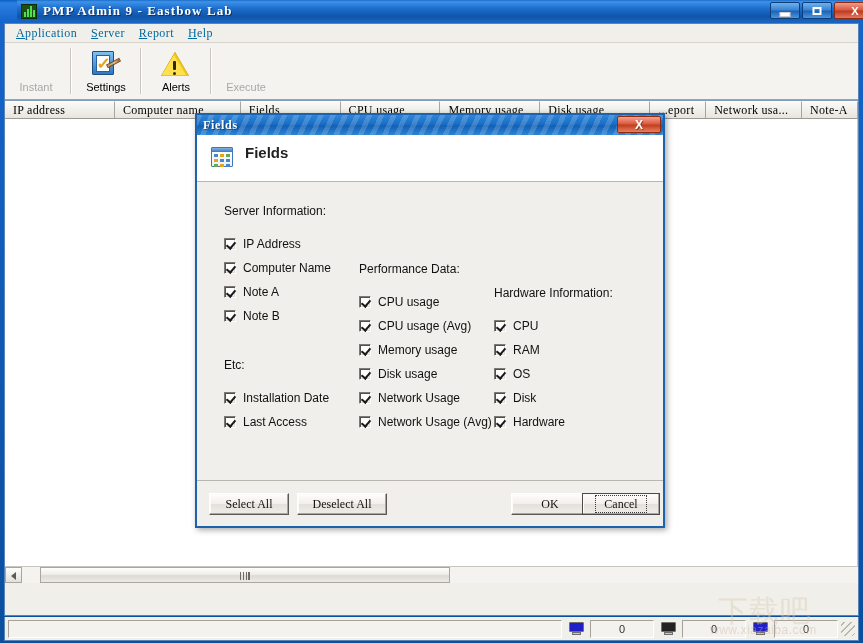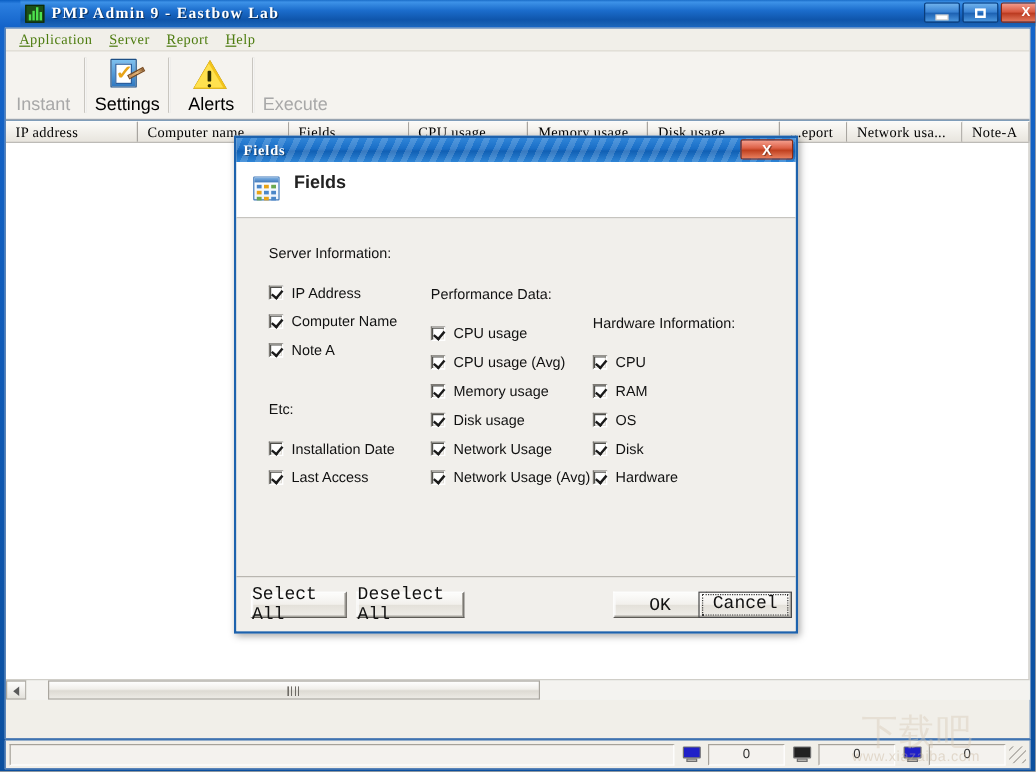--- a/index.html
+++ b/index.html
@@ -129,21 +129,21 @@
     background: #f1efe9;
     display: flex;
     align-items: center;
     padding-left: 4px;
     border-bottom: 1px solid #d8d4cc;
     box-sizing: border-box;
   }
   .menu-item {
     font-family: "Liberation Serif", serif;
     font-size: 12px;
-    color: #4d7c0f;
+    color: #0369a1;
     padding: 1px 7px;
     white-space: nowrap;
     letter-spacing: .4px;
   }
   .menu-item u { text-decoration: underline; }
 
   
   .toolbar {
     height: 57px;
     background: #f5f3ef;
@@ -165,21 +165,21 @@
     width: 1px;
     margin: 5px 3px;
     background: #c9c6c0;
     border-right: 1px solid #ffffff;
   }
   .tb-ico {
     width: 32px; height: 30px;
     position: relative;
   }
   .tb-label {
-    font-size: 15px;
+    font-size: 11px;
     color: #000;
     font-family: "Liberation Sans", sans-serif;
   }
   .tb-btn.disabled .tb-label { color: #a8a8a8; }
   .ico-blank {
     width: 26px; height: 24px;
     margin: 3px auto 0;
     background: #9e9e9e;
     border-radius: 2px;
   }
@@ -576,22 +576,22 @@
     position: relative;
     box-sizing: border-box;
   }
   .dbtn {
     position: absolute;
     height: 22px;
     background: linear-gradient(to bottom,#fdfdfc 0%, #f2f0ec 48%, #e4e1da 52%, #efedE8 100%);
     border: 1px solid;
     border-color: #ffffff #5d5a55 #5d5a55 #ffffff;
     box-shadow: inset -1px -1px 0 #a9a69f, inset 1px 1px 0 #fbfbfa;
-    font-size: 15px;
-    font-family: Liberation Mono, monospace;
+    font-size: 12px;
+    font-family: Liberation Serif, serif;
     color: #111;
     display: flex;
     align-items: center;
     justify-content: center;
     box-sizing: border-box;
     top: 12px;
   }
   .dbtn.select-all  { left: 12px;  width: 80px; }
   .dbtn.deselect-all{ left: 100px; width: 90px; }
   .dbtn.ok          { left: 314px; width: 78px; }
@@ -772,20 +772,24 @@
               <span class="cblabel">IP Address</span>
             </div>
             <div class="cbrow">
               <span class="cbox"></span>
               <span class="cblabel">Computer Name</span>
             </div>
             <div class="cbrow">
               <span class="cbox"></span>
               <span class="cblabel">Note A</span>
             </div>
+            <div class="cbrow">
+              <span class="cbox"></span>
+              <span class="cblabel">Note B</span>
+            </div>
 
             <div class="group-label etc">Etc:</div>
 
             <div class="cbrow">
               <span class="cbox"></span>
               <span class="cblabel">Installation Date</span>
             </div>
             <div class="cbrow">
               <span class="cbox"></span>
               <span class="cblabel">Last Access</span>

